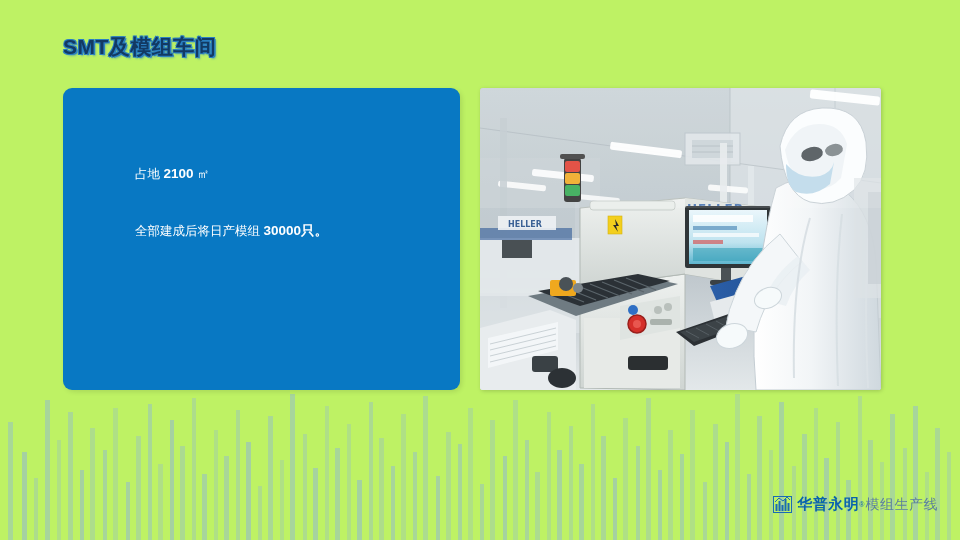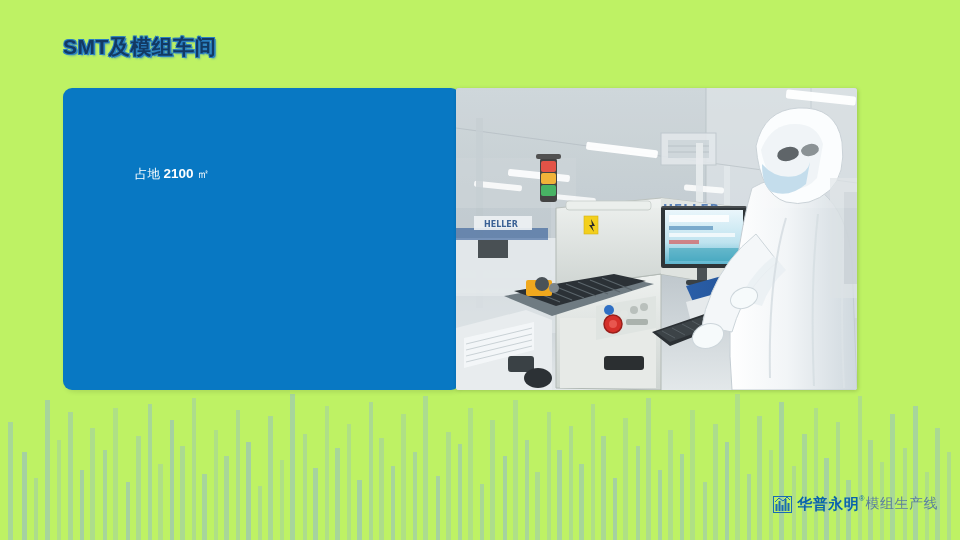--- a/index.html
+++ b/index.html
@@ -73,41 +73,41 @@
     white-space: nowrap;
     color: #ffffff;
   }
   .pline:last-child { margin-bottom: 0; }
   .pline b { font-weight: bold; font-size: 13.5px; }
   .sup { font-size: 12.5px; }
 
   
   #photo {
     position: absolute;
-    left: 456px; top: 88px;
+    left: 480px; top: 88px;
     width: 401px; height: 302px;
     border-radius: 3px;
     overflow: hidden;
     z-index: 3;
     background: #b9c3c9;
     box-shadow: 1px 1px 4px rgba(0,0,0,0.18);
   }
   #photo svg { display: block; width: 100%; height: 100%; }
 
   
   #logo {
     position: absolute;
     right: 22px; bottom: 26px;
     display: flex;
     align-items: center;
     gap: 5px;
     z-index: 6;
   }
   #logo-mark { display: block; }
-  #logo-text { display: flex; align-items: flex-start; }
+  #logo-text { display: flex; align-items: center; }
   .logo-main {
     font-size: 15px; font-weight: bold;
     color: #0a63ae; letter-spacing: 0.5px;
   }
   .logo-tm { font-size: 7px; color: #0a63ae; vertical-align: super; }
   .logo-sub {
     font-size: 14px; color: #5b7f9e;
     letter-spacing: 0.5px; margin-left: 1px;
   }
 </style>
@@ -207,20 +207,23 @@
   <div id="title">SMT及模组车间</div>
 
   <div id="panel">
     <div id="panel-text">
 
       <div class="pline">
         <span>占地 </span><b>2100</b><span class="sup"> ㎡</span>
       </div>
 
 
+      <div class="pline">
+        <span>全部建成后将日产模组 </span><b>30000只。</b>
+      </div>
 
     </div>
   </div>
 
   <div id="photo">
     <svg viewBox="0 0 401 302" preserveAspectRatio="xMidYMid slice">
       <defs>
         <linearGradient id="ceil" x1="0" y1="0" x2="0" y2="1">
           <stop offset="0%" stop-color="#c9d2d6"></stop>
           <stop offset="100%" stop-color="#aab6bd"></stop>

